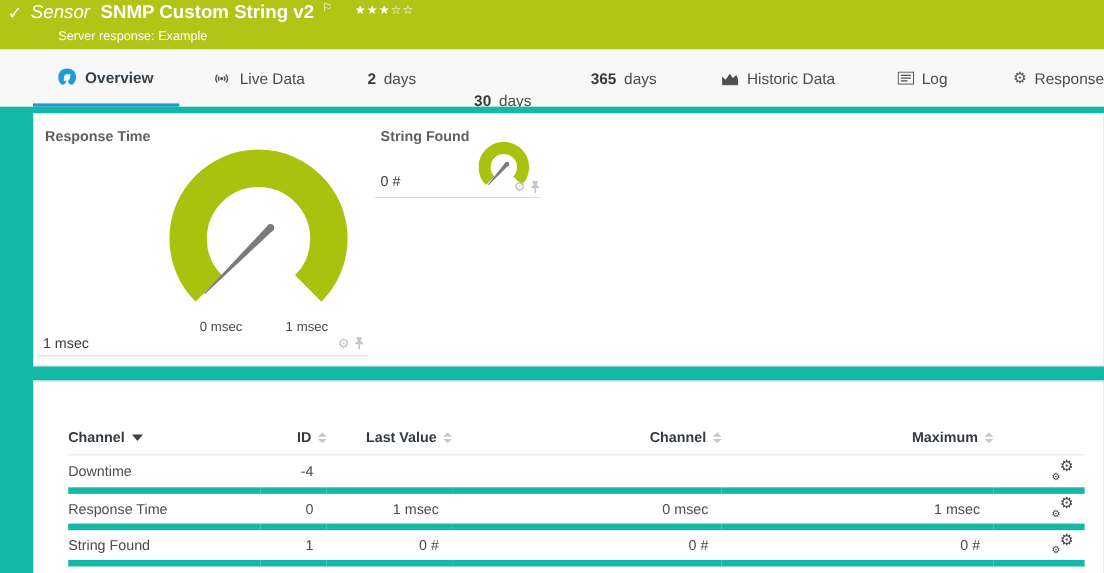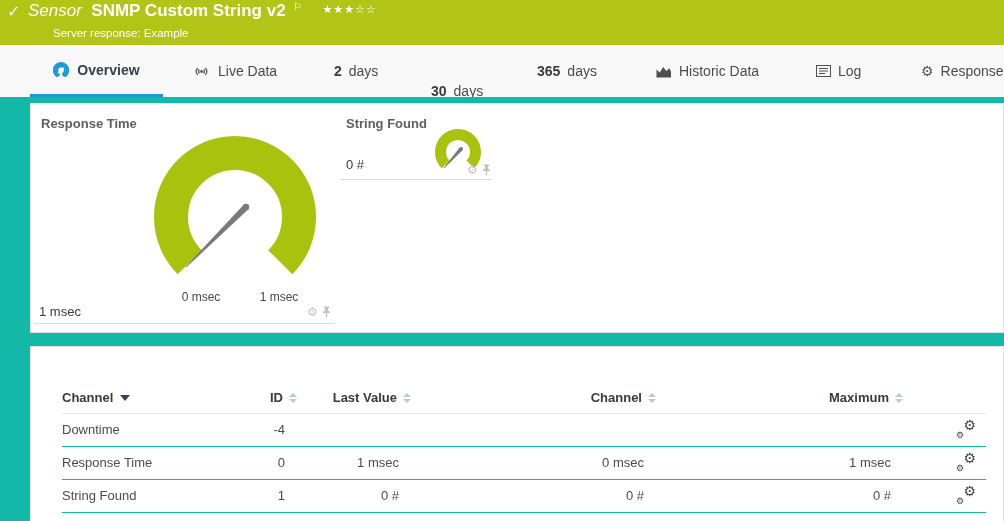--- a/index.html
+++ b/index.html
@@ -60,21 +60,21 @@
   .sf-divider { left:310px; width:150px; top:75px; }
 
   
   table.channels { margin:36px 0 0 31px; border-collapse:collapse; table-layout:fixed; width:924px; }
   table.channels col.c-channel { width:175px; } table.channels col.c-id { width:60px; }
   table.channels col.c-last { width:114px; }   table.channels col.c-min { width:245px; }
   table.channels col.c-max { width:247px; }    table.channels col.c-gear { width:83px; }
   table.channels th { height:30px; font-size:13px; color:#333a40; font-weight:bold;
                       border-bottom:1px solid #e6e6e6; vertical-align:middle;margin-top:24px; }
   table.channels td { height:33px; font-size:13px; color:#4b4b4b;
-                      border-bottom:1px solid #14b8a6; vertical-align:middle; }
+                      border-bottom:6px solid #14b8a6; vertical-align:middle; }
   .th-inner { display:flex; align-items:center; }
   .th-left  { justify-content:flex-start; }
   .th-right { justify-content:flex-end;text-align:right; }
   .caret-down { width:0; height:0; border-left:5px solid transparent; border-right:5px solid transparent;
                 border-top:6px solid #3b4248; margin-left:7px; }
   .updown { display:inline-flex; flex-direction:column; gap:2px; margin-left:6px; }
   .updown i { width:0; height:0; border-left:4px solid transparent; border-right:4px solid transparent; }
   .updown .up { border-bottom:4px solid #c3c9ce; }
   .updown .dn { border-top:4px solid #c3c9ce; }
   td.num { text-align:right; padding-right:12px; }

